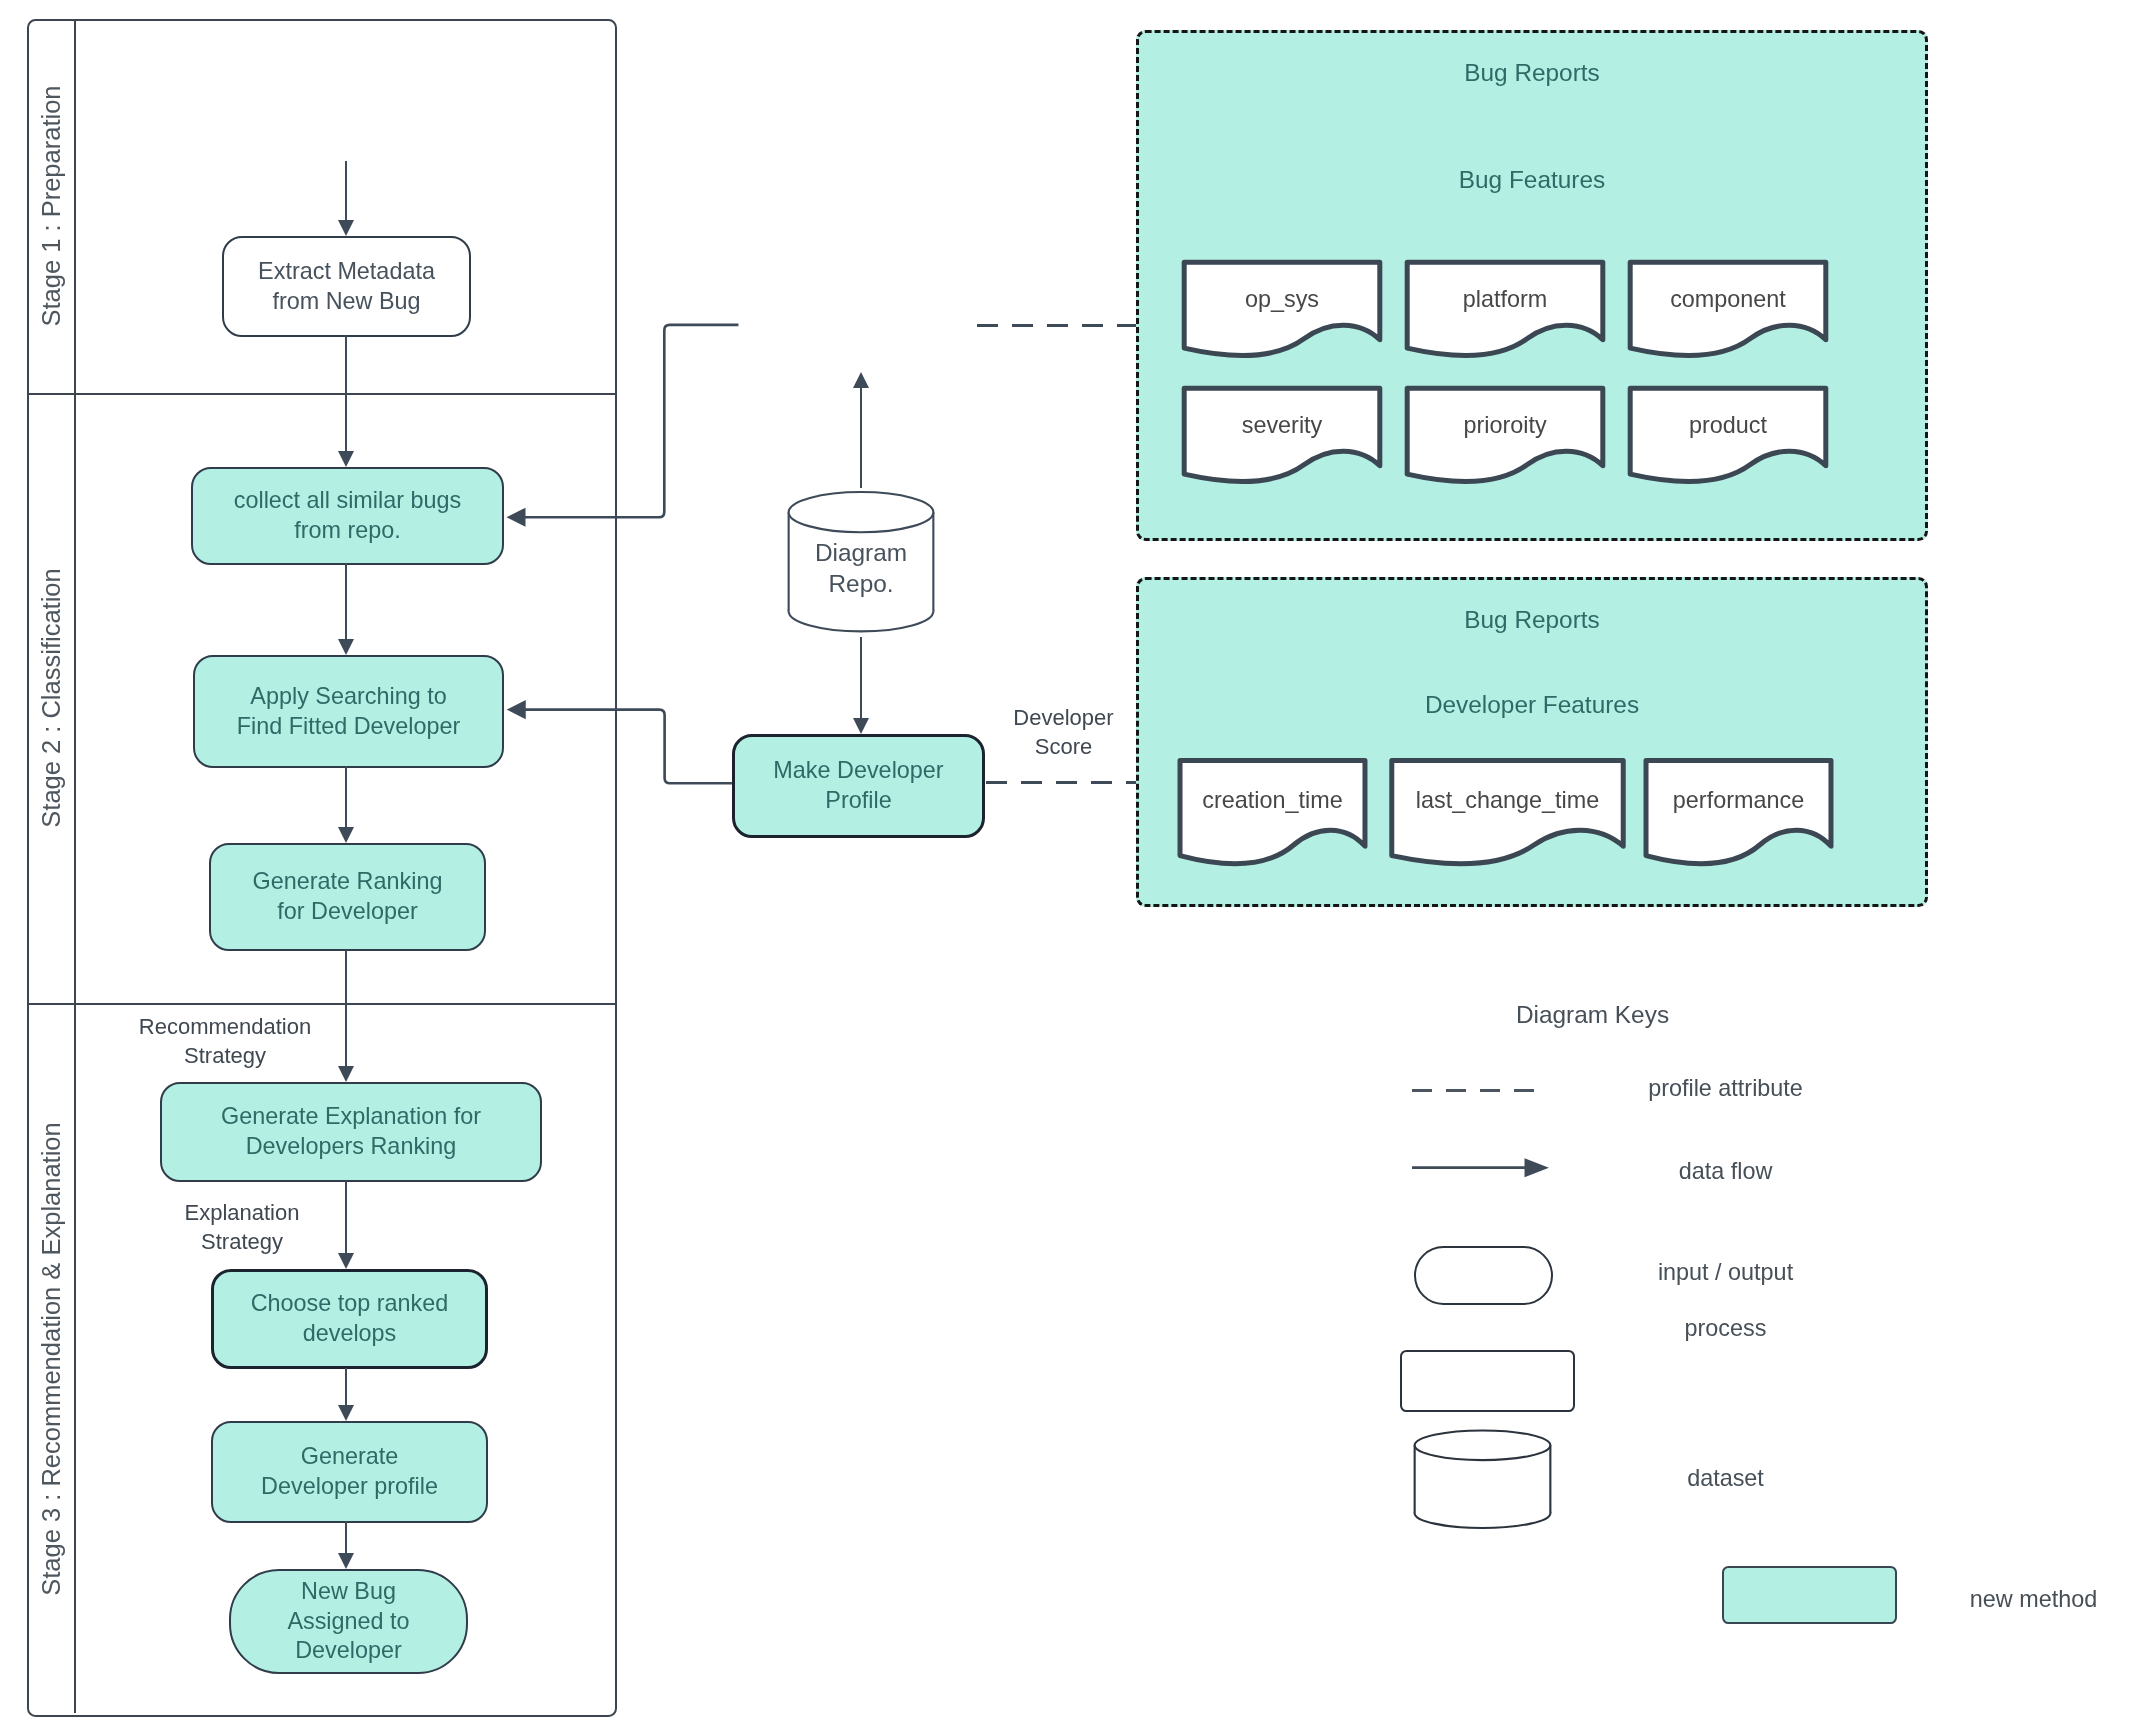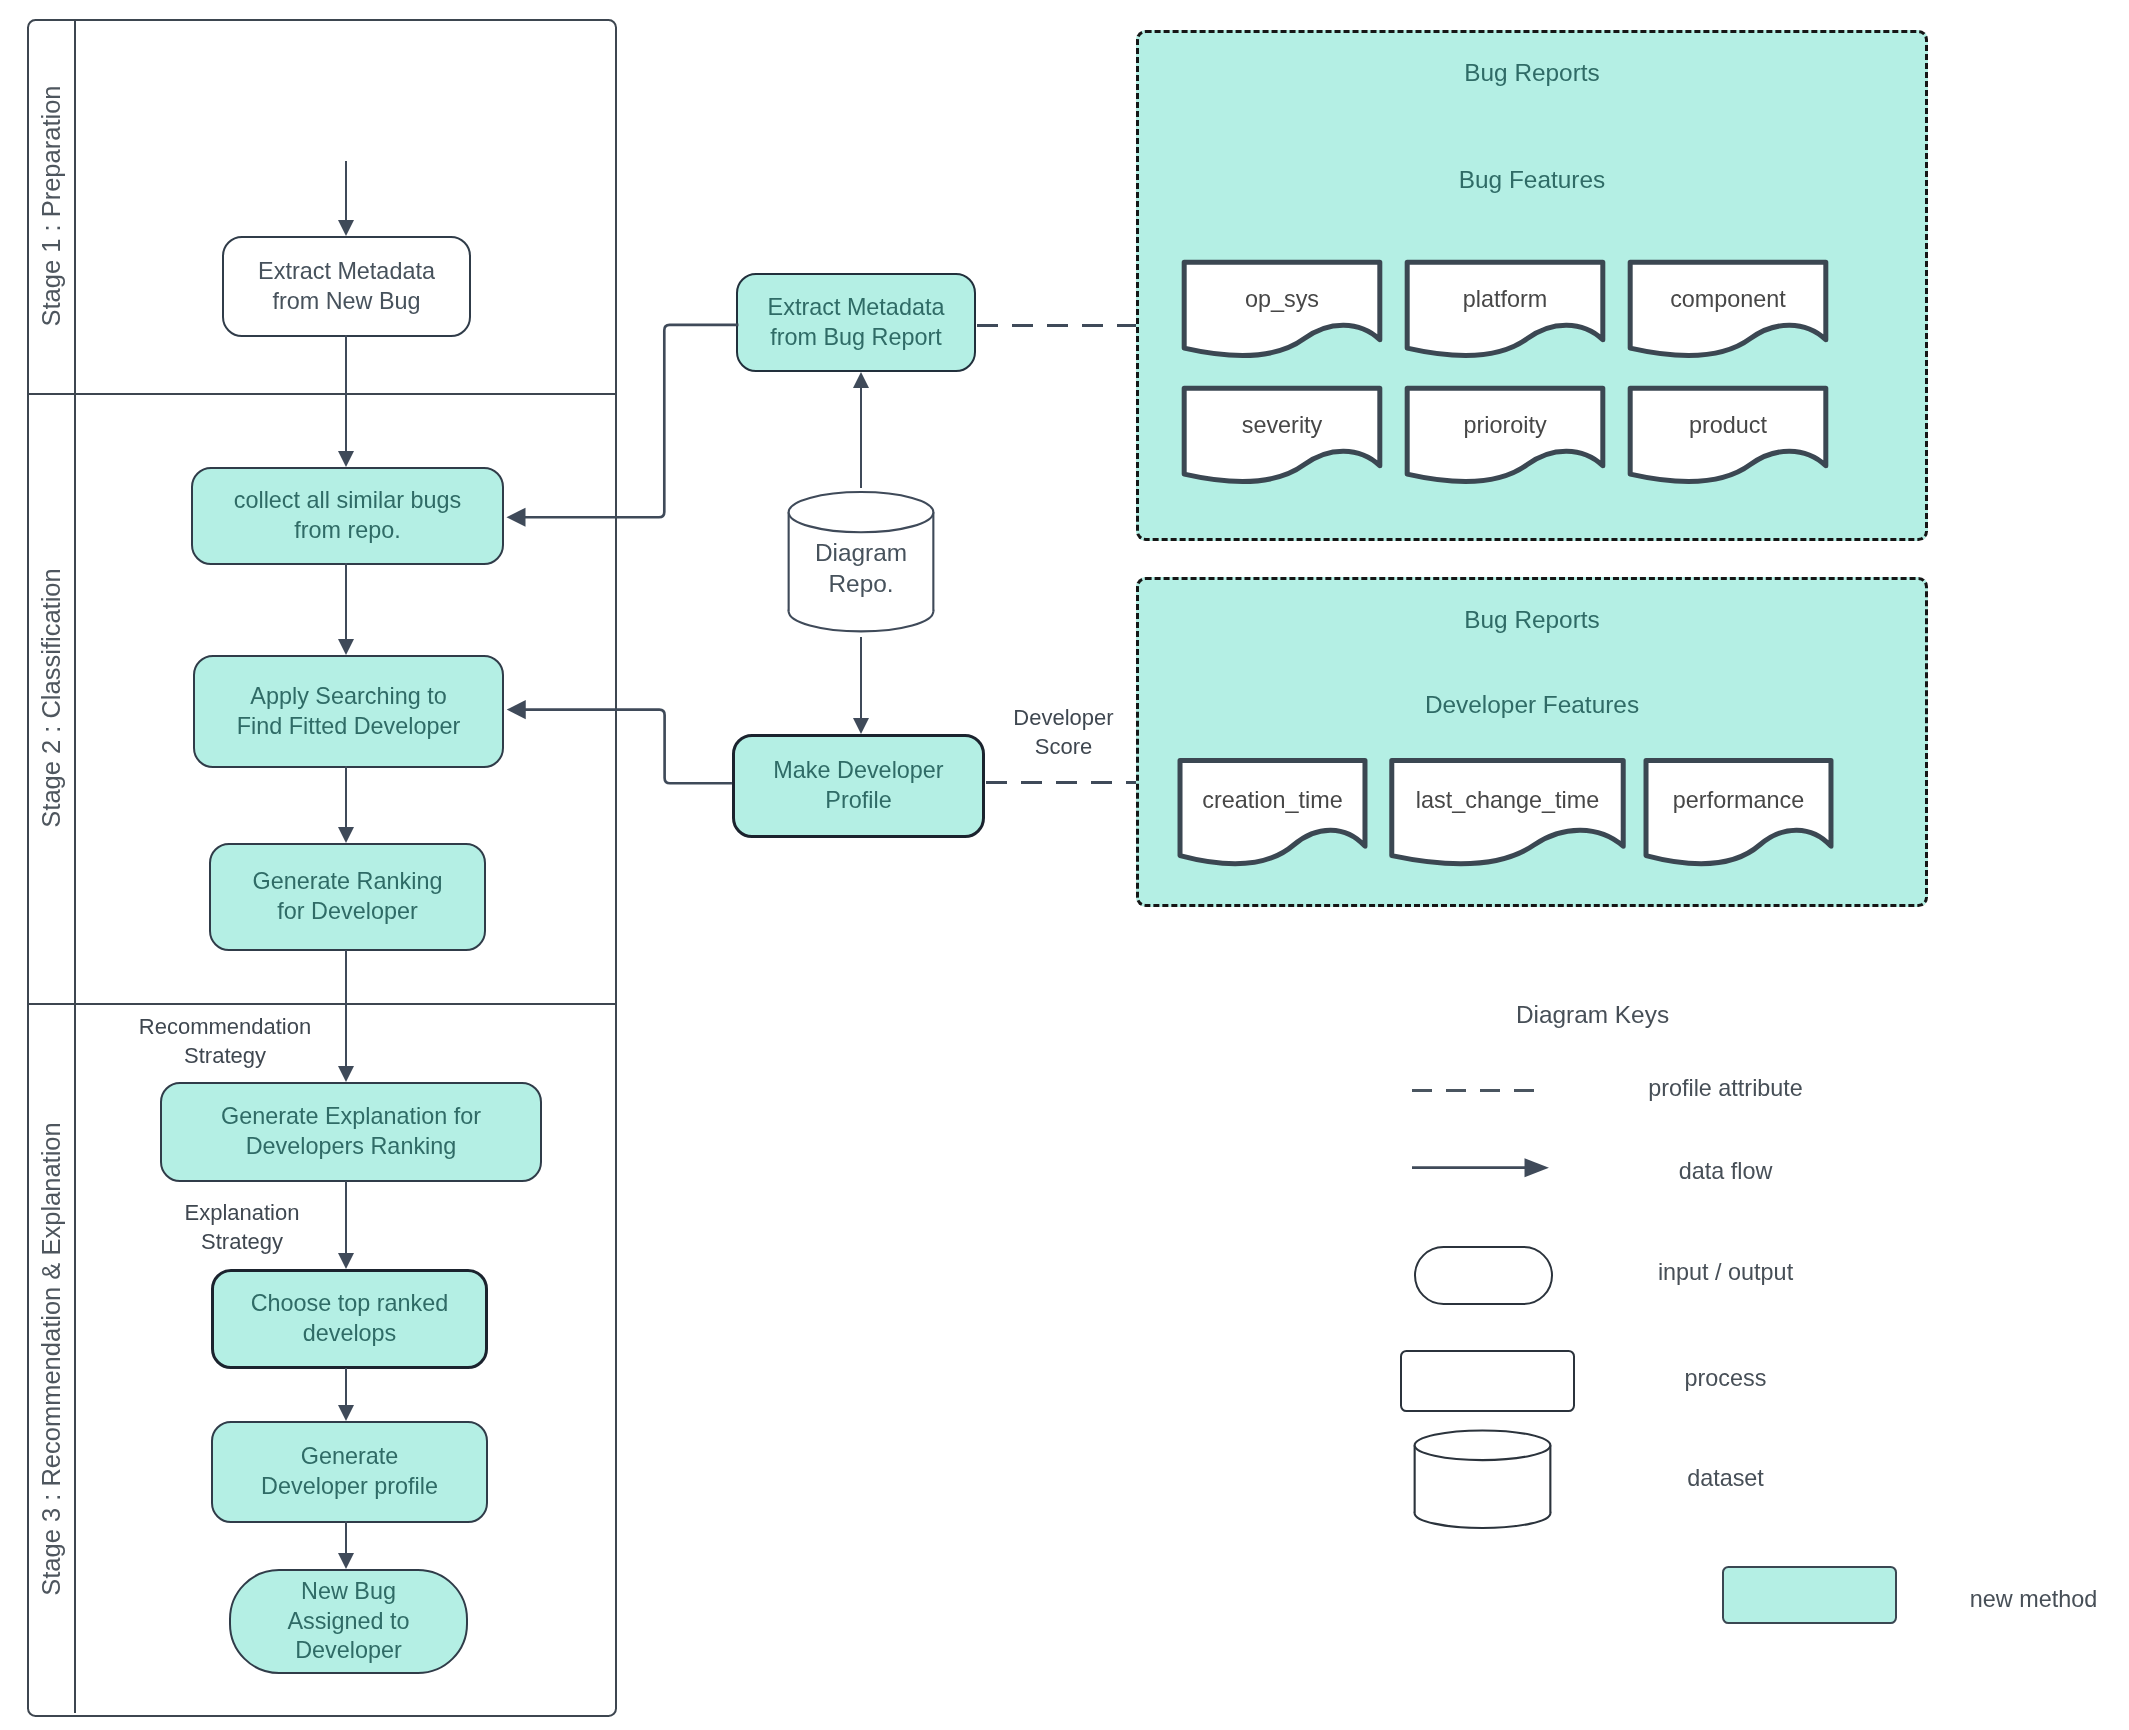--- a/index.html
+++ b/index.html
@@ -77,23 +77,20 @@
   </div>
 
   <div class="node teal" style="left:211px;top:1421px;width:277px;height:102px;text-align:center;">
     <span style="max-width:204px;">Generate Developer profile</span>
   </div>
 
   <div class="node teal stadium" style="left:229px;top:1569px;width:239px;height:105px;">
     <span style="max-width:143px;">New Bug Assigned to Developer</span>
   </div>
 
-  <div class="node teal" style="left:736px;top:273px;width:240px;height:99px;border-width:2.7px;border-color:#22303c;">
-    <span style="max-width:228px;">Extract Metadata from Bug Report</span>
-  </div>
 
   <div style="position:absolute;left:786px;top:488px;width:150px;height:149px;">
     <svg viewBox="0 0 283 280" width="150" height="149">
       <ellipse cx="141.5" cy="232" rx="136.5" ry="38" fill="#fff" stroke="#3f4a59" stroke-width="4"></ellipse>
       <rect x="5" y="45" width="273" height="187" fill="#fff" stroke="none"></rect>
       <line x1="5" y1="45" x2="5" y2="232" stroke="#3f4a59" stroke-width="4"></line>
       <line x1="278" y1="45" x2="278" y2="232" stroke="#3f4a59" stroke-width="4"></line>
       <ellipse cx="141.5" cy="45" rx="136.5" ry="38" fill="#fff" stroke="#3f4a59" stroke-width="4"></ellipse>
     </svg>
     <div style="position:absolute;left:0;top:50px;width:150px;display:flex;justify-content:center;
@@ -227,21 +224,21 @@
   <svg style="position:absolute;left:1412px;top:1156px;" width="138" height="23.4" viewBox="0 0 260 44">
     <line x1="0" y1="22" x2="214" y2="22" stroke="#3f4a59" stroke-width="5"></line>
     <polygon points="258,22 212,4 212,40" fill="#3f4a59"></polygon>
   </svg>
   <div class="legend-label" style="left:1593px;top:1158px;width:265px;">data flow</div>
 
   <div class="lshape" style="left:1414px;top:1246px;width:139px;height:59px;border-radius:30px;"></div>
   <div class="legend-label" style="left:1593px;top:1259px;width:265px;">input / output</div>
 
   <div class="lshape" style="left:1400px;top:1350px;width:175px;height:62px;border-radius:6.4px;"></div>
-  <div class="legend-label" style="left:1593px;top:1365px;width:265px;">process</div>
+  <div class="legend-label" style="left:1593px;top:1315px;width:265px;">process</div>
 
   <svg style="position:absolute;left:1412px;top:1428px;" width="141" height="104" viewBox="0 0 266 195">
     <ellipse cx="133" cy="160" rx="128" ry="28" fill="#fff" stroke="#2b333c" stroke-width="4"></ellipse>
     <rect x="5" y="32" width="256" height="128" fill="#fff" stroke="none"></rect>
     <line x1="5" y1="32" x2="5" y2="160" stroke="#2b333c" stroke-width="4"></line>
     <line x1="261" y1="32" x2="261" y2="160" stroke="#2b333c" stroke-width="4"></line>
     <ellipse cx="133" cy="32" rx="128" ry="28" fill="#fff" stroke="#2b333c" stroke-width="4"></ellipse>
   </svg>
   <div class="legend-label" style="left:1593px;top:1465px;width:265px;">dataset</div>
 

